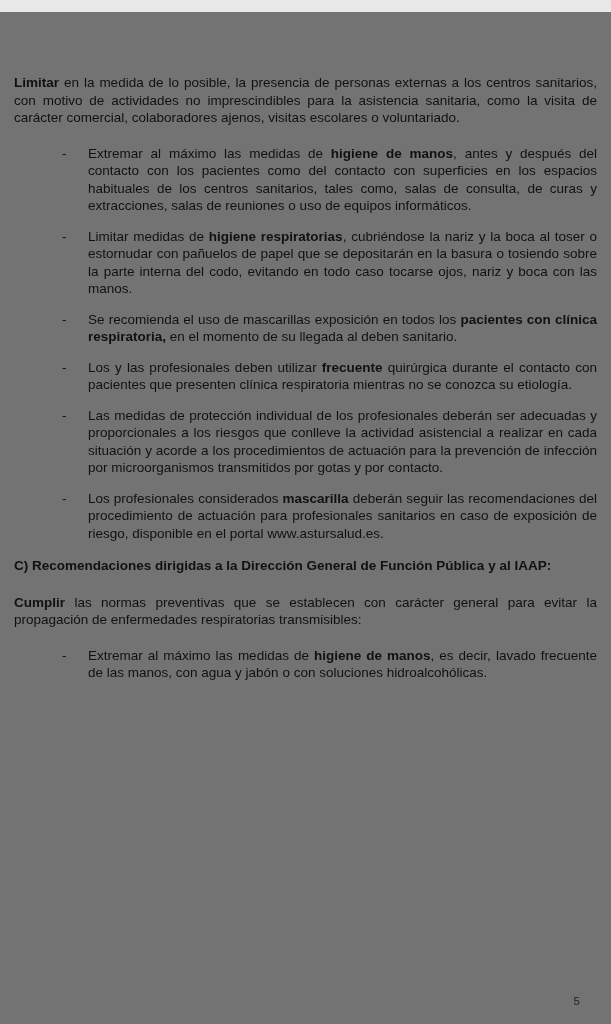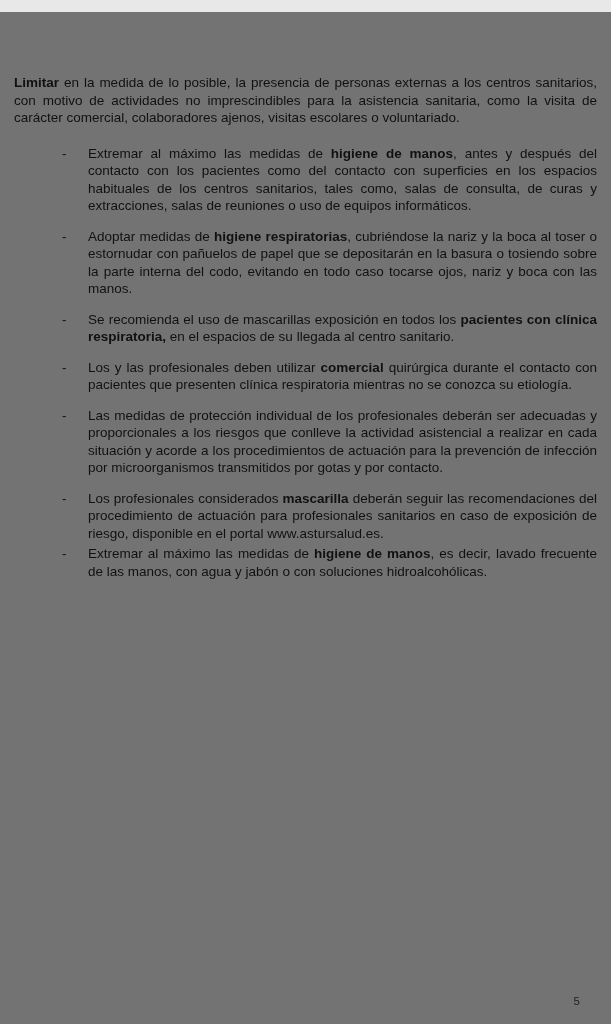--- a/index.html
+++ b/index.html
@@ -62,25 +62,27 @@
   }
 </style>
 </head>
 <body>
 
 <div class="page">
   <main class="doc-body">
       <p class="para"><span class="b">Limitar</span><span> en la medida de lo posible, la presencia de personas externas a los centros sanitarios, con motivo de actividades no imprescindibles para la asistencia sanitaria, como la visita de carácter comercial, colaboradores ajenos, visitas escolares o voluntariado.</span></p>
       <div class="list">
         <div class="list-item"><span class="dash">-</span><span>Extremar al máximo las medidas de </span><span class="b">higiene de manos</span><span>, antes y después del contacto con los pacientes como del contacto con superficies en los espacios habituales de los centros sanitarios, tales como, salas de consulta, de curas y extracciones, salas de reuniones o uso de equipos informáticos.</span></div>
-        <div class="list-item"><span class="dash">-</span><span>Adoptar medidas de </span><span class="b">higiene respiratorias</span><span>, cubriéndose la nariz y la boca al toser o estornudar con pañuelos de papel que se depositarán en la basura o tosiendo sobre la parte interna del codo, evitando en todo caso tocarse ojos, nariz y boca con las manos.</span></div>
-        <div class="list-item"><span class="dash">-</span><span>Se recomienda el uso de mascarillas exposición en todos los </span><span class="b">pacientes con clínica respiratoria,</span><span> en el espacios de su llegada al centro sanitario.</span></div>
-        <div class="list-item"><span class="dash">-</span><span>Los y las profesionales deben utilizar </span><span class="b">comercial</span><span> quirúrgica durante el contacto con pacientes que presenten clínica respiratoria mientras no se conozca su etiología.</span></div>
+        <div class="list-item"><span class="dash">-</span><span>Limitar medidas de </span><span class="b">higiene respiratorias</span><span>, cubriéndose la nariz y la boca al toser o estornudar con pañuelos de papel que se depositarán en la basura o tosiendo sobre la parte interna del codo, evitando en todo caso tocarse ojos, nariz y boca con las manos.</span></div>
+        <div class="list-item"><span class="dash">-</span><span>Se recomienda el uso de mascarillas exposición en todos los </span><span class="b">pacientes con clínica respiratoria,</span><span> en el momento de su llegada al deben sanitario.</span></div>
+        <div class="list-item"><span class="dash">-</span><span>Los y las profesionales deben utilizar </span><span class="b">frecuente</span><span> quirúrgica durante el contacto con pacientes que presenten clínica respiratoria mientras no se conozca su etiología.</span></div>
         <div class="list-item"><span class="dash">-</span><span>Las medidas de protección individual de los profesionales deberán ser adecuadas y proporcionales a los riesgos que conlleve la actividad asistencial a realizar en cada situación y acorde a los procedimientos de actuación para la prevención de infección por microorganismos transmitidos por gotas y por contacto.</span></div>
         <div class="list-item"><span class="dash">-</span><span>Los profesionales considerados </span><span class="b">mascarilla</span><span> deberán seguir las recomendaciones del procedimiento de actuación para profesionales sanitarios en caso de exposición de riesgo, disponible en el portal www.astursalud.es.</span></div>
       </div>
+      <p class="para heading"><span class="b">C) Recomendaciones dirigidas a la Dirección General de Función Pública y al IAAP:</span></p>
+      <p class="para"><span class="b">Cumplir</span><span> las normas preventivas que se establecen con carácter general para evitar la propagación de enfermedades respiratorias transmisibles:</span></p>
       <div class="list">
         <div class="list-item"><span class="dash">-</span><span>Extremar al máximo las medidas de </span><span class="b">higiene de manos</span><span>, es decir, lavado frecuente de las manos,  con agua y jabón o con soluciones hidroalcohólicas.</span></div>
       </div>
     </main>
   <div class="page-number">5</div>
   <div class="footer-mark"></div>
 </div>
 
 </body></html>

